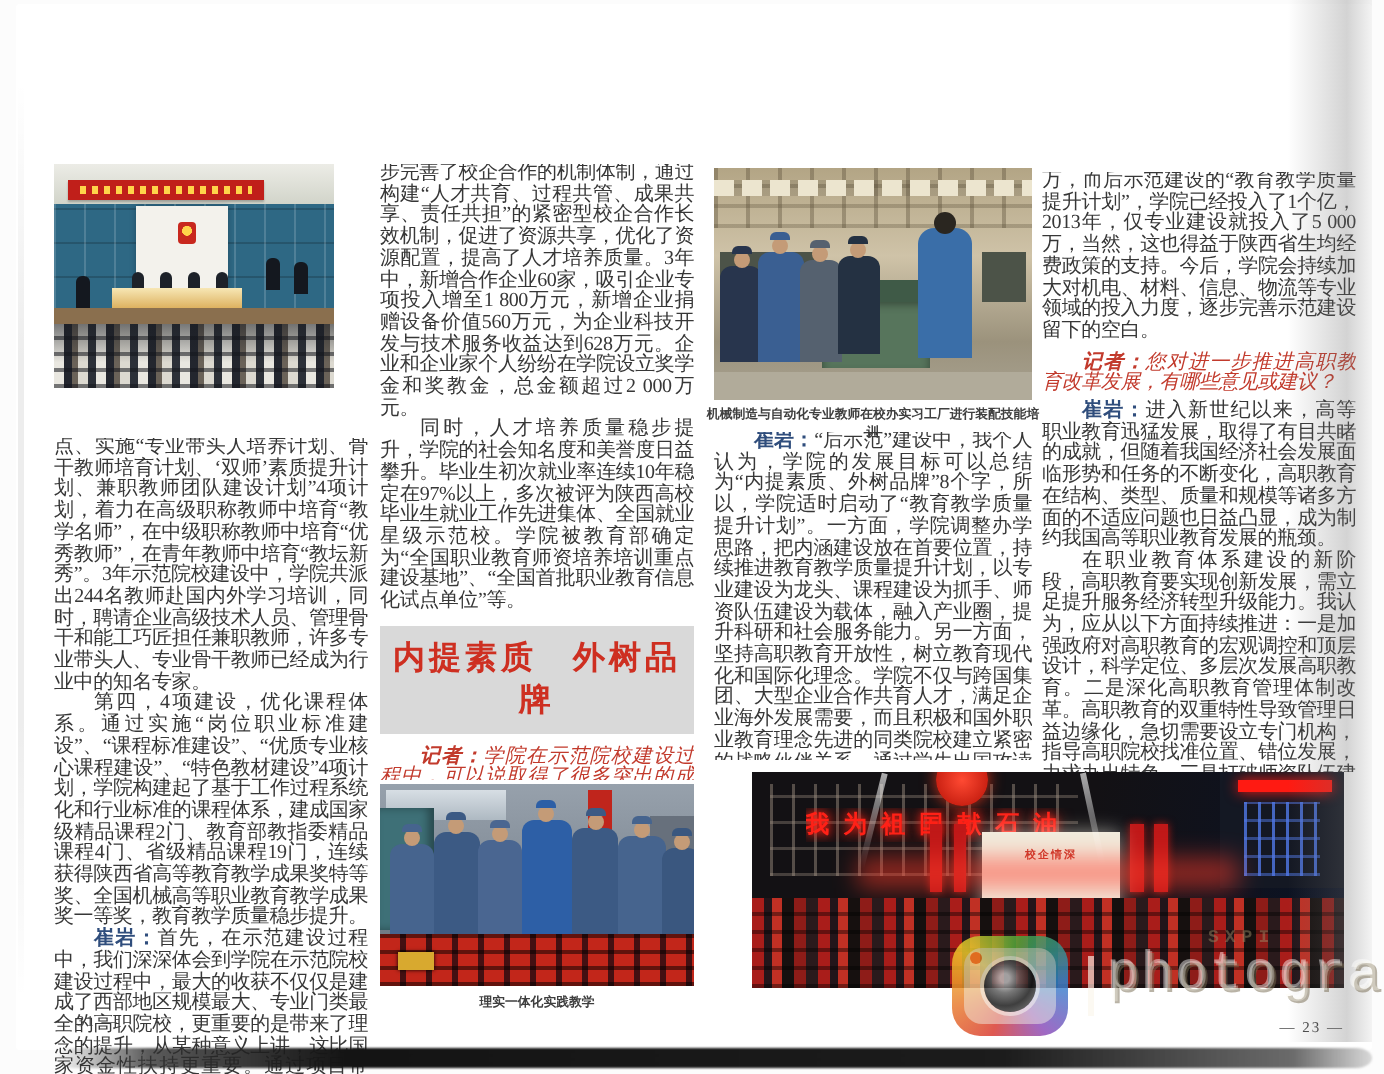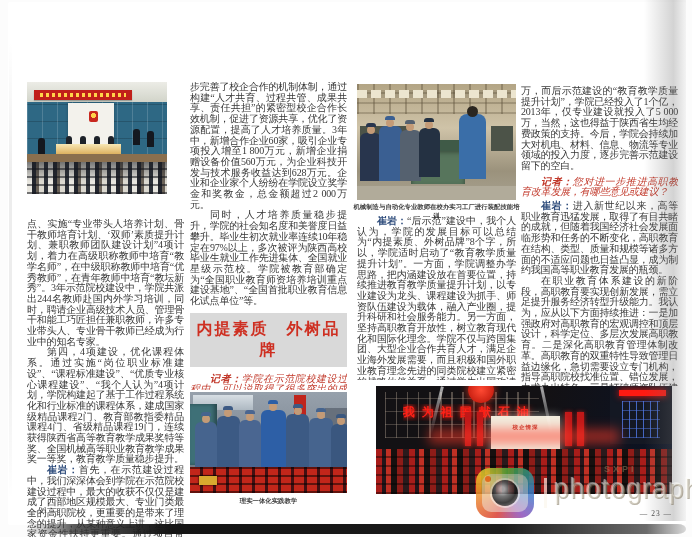--- a/index.html
+++ b/index.html
@@ -102,21 +102,21 @@
   #ph-gala .neon{right:2%;top:4%;width:16%;height:6px;background:#ff1a12;box-shadow:0 0 7px #ff1a12;}
   #ph-gala .btruss{right:4%;top:14%;width:13%;height:34%;
      background:repeating-linear-gradient(90deg,rgba(80,120,230,.8) 0 1.5px,transparent 1.5px 7px),
      repeating-linear-gradient(0deg,rgba(80,120,230,.5) 0 1.5px,transparent 1.5px 9px);}
   #ph-gala .glow{left:18%;top:40%;width:64%;height:14%;background:#ff3b2a;filter:blur(6px);opacity:.55;}
   #ph-gala .crowd{left:0;bottom:0;width:100%;height:42%;
      background:repeating-linear-gradient(0deg,rgba(0,0,0,.4) 0 2px,transparent 2px 9px),
      repeating-linear-gradient(90deg,#a91d1a 0 6px,#23151a 6px 10px,#c03024 10px 15px,#16100f 15px 21px,#8e1c18 21px 27px,#2a1a1c 27px 33px);}
   
   #watermark{left:466px;top:464px;width:214px;height:58px;z-index:30;}
-  #watermark *{position:absolute;}
+  #watermark *{position:absolute;font-family:Liberation Mono, monospace;}
   .cam{left:10px;top:4px;width:58px;height:50px;border-radius:14px;opacity:.82;
      background:conic-gradient(from 200deg,#d8352b,#e8792a 14%,#f4d02a 30%,#46a83c 48%,#2f86cf 68%,#8a49b8 84%,#d8352b);}
   .cam-inner{left:6px;top:6px;right:6px;bottom:6px;border-radius:9px;background:rgba(238,233,222,.5);}
   .lens{left:50%;top:50%;width:26px;height:26px;margin:-13px 0 0 -13px;border-radius:50%;
      background:radial-gradient(circle at 40% 35%,#bdbdbd 0 10%,#5a5a5a 32%,#151515 60%,#3a3a3a 76%,#707070);
      box-shadow:0 0 0 2px rgba(246,244,238,.55);}
   .camdot{left:9px;top:8px;width:6px;height:6px;border-radius:50%;background:#e87a20;}
   .wm-sep{left:78px;top:14px;width:3px;height:30px;background:rgba(250,246,235,.65);}
   .wm-word{left:88px;top:10px;font-family:"Liberation Sans","DejaVu Sans",sans-serif;font-size:27px;
      color:rgba(252,248,238,.34);text-shadow:1px 1px 0 rgba(115,103,78,.5),-1px -1px 0 rgba(255,255,255,.45);
@@ -148,21 +148,21 @@
     <div class="floor"></div>
     <div class="fig" style="left:76%;top:42%;"></div>
     <div class="fig" style="left:86%;top:44%;"></div>
     <div class="fig" style="left:8%;top:50%;"></div>
     <div class="aud"></div>
     <div class="aud2"></div>
   </div>
 
   <div class="abs col" style="left:27px;top:195px;width:157px;height:318px;margin-top:24px;">
     <p>点、实施“专业带头人培养计划、骨干教师培育计划、‘双师’素质提升计划、兼职教师团队建设计划”4项计划，着力在高级职称教师中培育“教学名师”，在中级职称教师中培育“优秀教师”，在青年教师中培育“教坛新秀”。3年示范院校建设中，学院共派出244名教师赴国内外学习培训，同时，聘请企业高级技术人员、管理骨干和能工巧匠担任兼职教师，许多专业带头人、专业骨干教师已经成为行业中的知名专家。</p>
-    <p class="ind">第四，4项建设，优化课程体系。通过实施“岗位职业标准建设”、“课程标准建设”、“优质专业核心课程建设”、“我个人认为”4项计划，学院构建起了基于工作过程系统化和行业标准的课程体系，建成国家级精品课程2门、教育部教指委精品课程4门、省级精品课程19门，连续获得陕西省高等教育教学成果奖特等奖、全国机械高等职业教育教学成果奖一等奖，教育教学质量稳步提升。</p>
+    <p class="ind">第四，4项建设，优化课程体系。通过实施“岗位职业标准建设”、“课程标准建设”、“优质专业核心课程建设”、“特色教材建设”4项计划，学院构建起了基于工作过程系统化和行业标准的课程体系，建成国家级精品课程2门、教育部教指委精品课程4门、省级精品课程19门，连续获得陕西省高等教育教学成果奖特等奖、全国机械高等职业教育教学成果奖一等奖，教育教学质量稳步提升。</p>
     <p class="ind"><b class="speaker">崔岩：</b><span>首先，在示范建设过程中，我们深深体会到学院在示范院校建设过程中，最大的收获不仅仅是建成了西部地区规模最大、专业门类最全的高职院校，更重要的是带来了理念的提升，从某种意义上讲，这比国家资金性扶持更重要。通过项目带动，学院教师的教育教学理念、综合素质得以提升，更新了教育教学观念，提升了业务水平。国内外高职教育教学的新理念和经过培训的教师，成为学院发展的宝贵财富。</span></p>
 
   </div>
   <div class="pagenum" style="left:27px;top:506px;">— 31 —</div>
 
   <div class="abs col" style="left:190px;top:82px;width:157px;height:308px;">
     <p>步完善了校企合作的机制体制，通过构建“人才共育、过程共管、成果共享、责任共担”的紧密型校企合作长效机制，促进了资源共享，优化了资源配置，提高了人才培养质量。3年中，新增合作企业60家，吸引企业专项投入增至1 800万元，新增企业捐赠设备价值560万元，为企业科技开发与技术服务收益达到628万元。企业和企业家个人纷纷在学院设立奖学金和奖教金，总金额超过2 000万元。</p>
     <p class="ind">同时，人才培养质量稳步提升，学院的社会知名度和美誉度日益攀升。毕业生初次就业率连续10年稳定在97%以上，多次被评为陕西高校毕业生就业工作先进集体、全国就业星级示范校。学院被教育部确定为“全国职业教育师资培养培训重点建设基地”、“全国首批职业教育信息化试点单位”等。</p>
     <div class="headbox">
       <span>内提素质　外树品牌</span>

